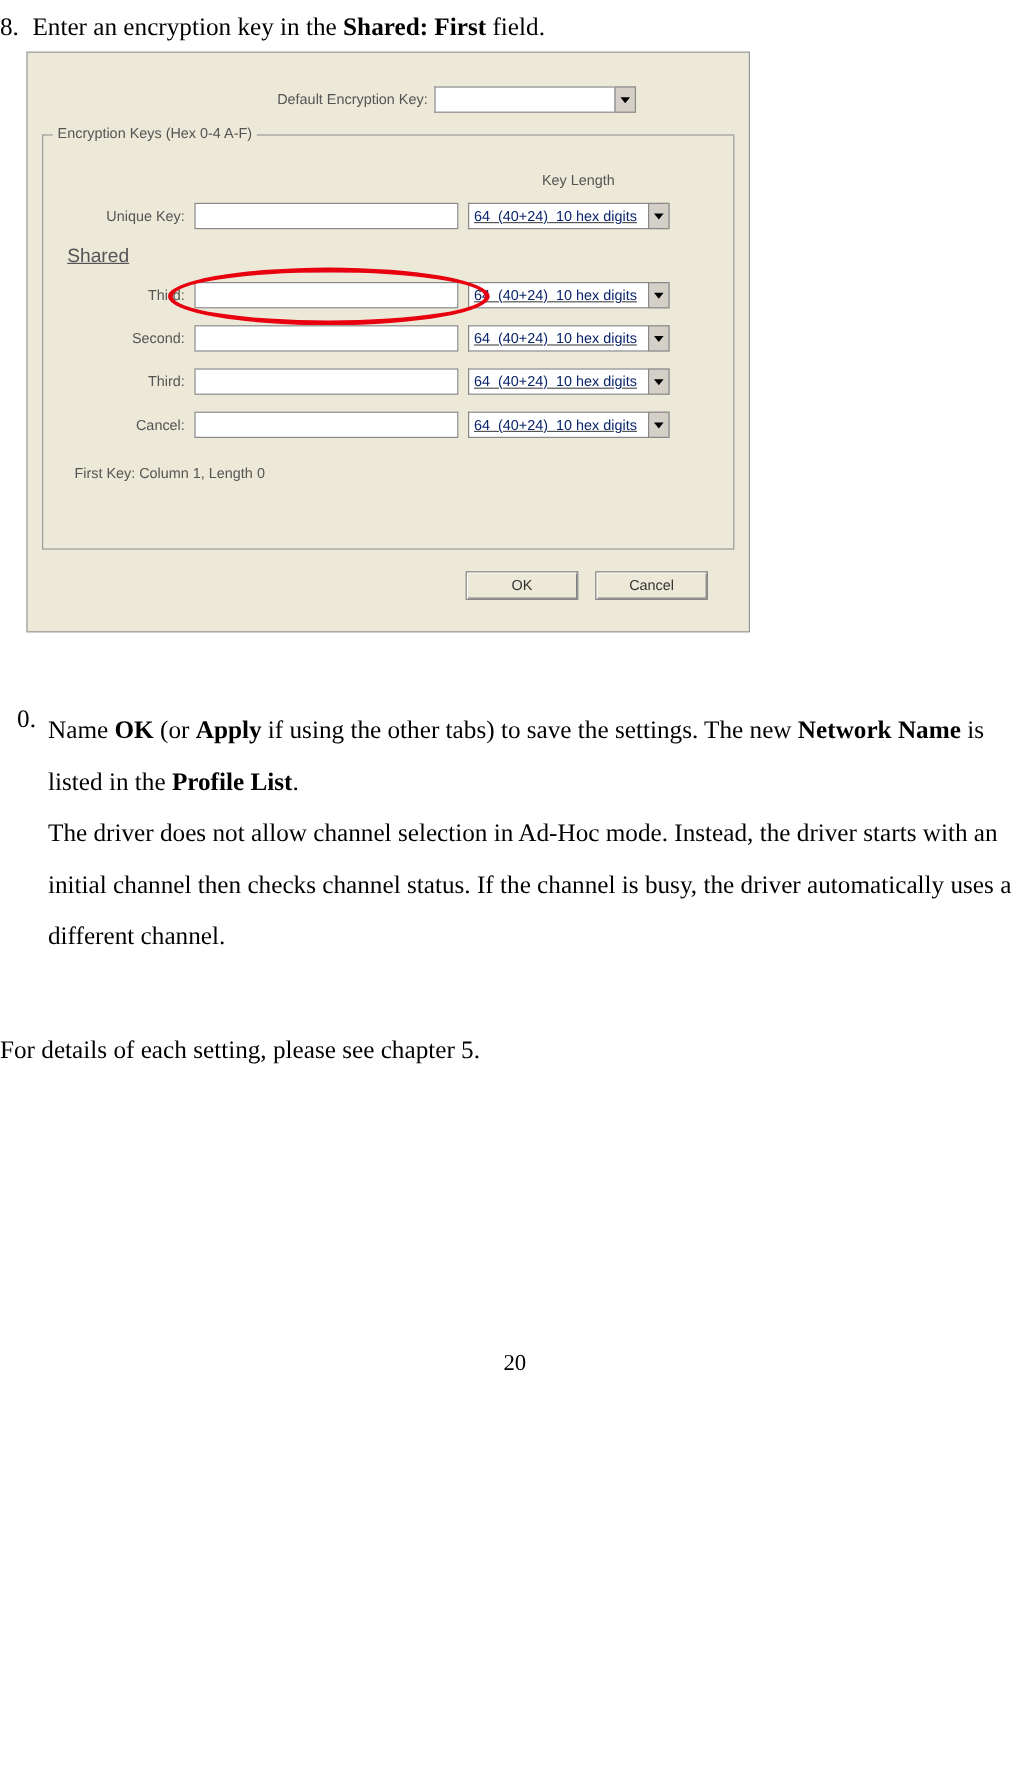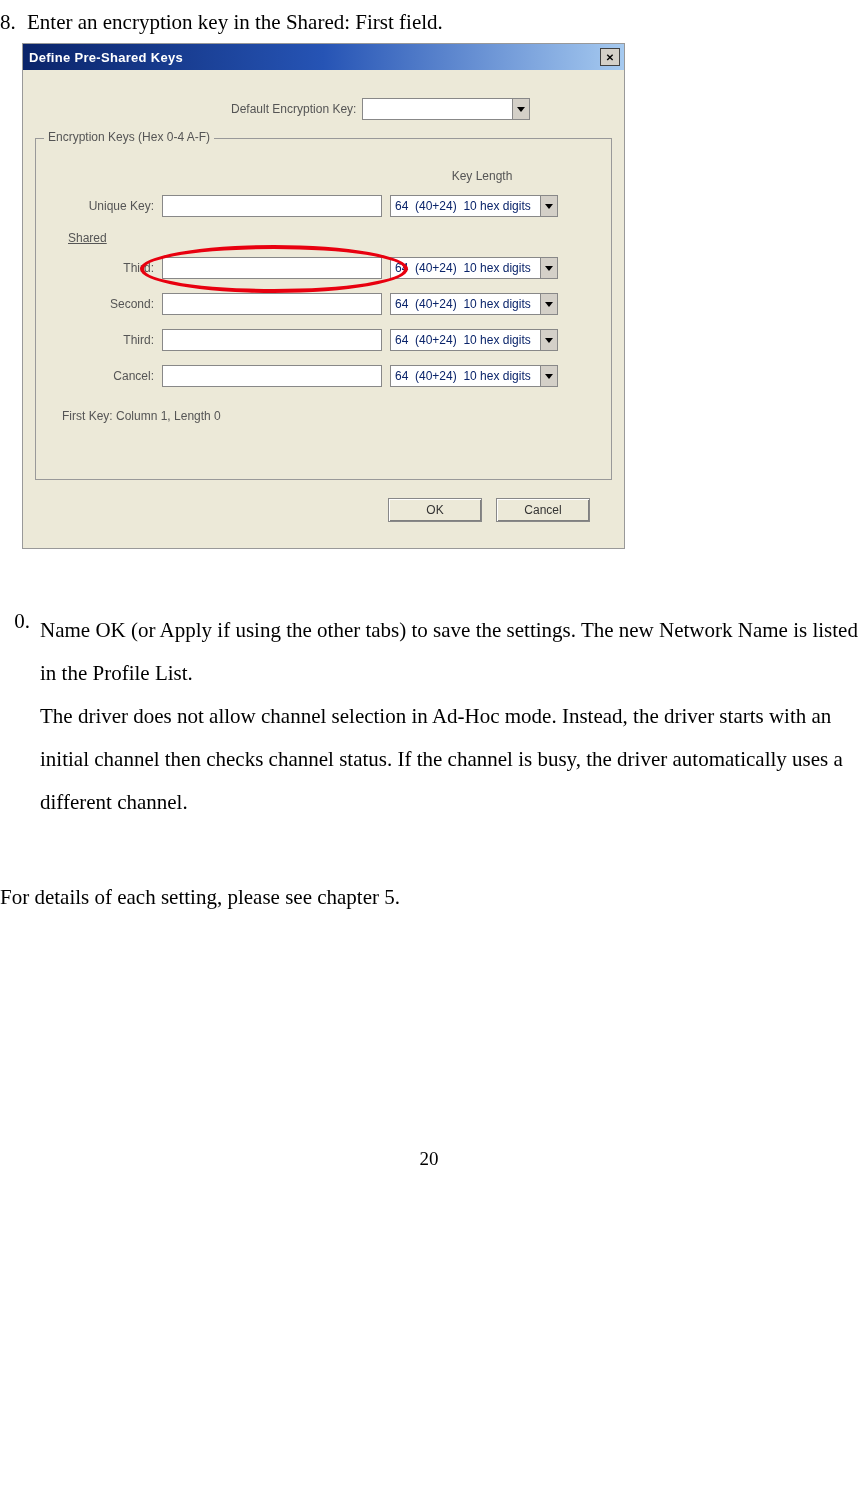--- a/index.html
+++ b/index.html
@@ -1,43 +1,43 @@
 <!DOCTYPE html>
 <html><head>
   <meta charset="utf-8">
   <style>
     body { font-family: "Times New Roman", serif; margin: 0; padding: 10px 0 0 0; font-size: 21px; width: 858px; color: #000; }
     .step { margin-left: 0; margin-bottom: 4px; }
     .step-num { display: inline-block; vertical-align: top; margin-right: 6px; }
     .step-text { display: inline; }
-    .bold { font-weight: normal; margin-top: 24px; }
+    .bold { font-weight: bold; margin-top: 24px; }
 
     .dialog { width: 603px; border: 1px solid #999; background: #ece9d8; margin-left: 22px; margin-top: 8px; font-family: Tahoma, Arial, sans-serif; font-size: 12px; color: #555; box-sizing: border-box; }
     .titlebar { height: 26px; background: linear-gradient(to right, #0a246a, #2654b5, #a6caf0); color: #fff; display: flex; align-items: center; padding: 0 4px 0 6px; font-weight: bold; letter-spacing: 0.3px; }
     .titlebar-text { flex: 1; font-size: 13px; }
     .close-btn { width: 18px; height: 16px; background: #d4d0c8; border: 1px solid #404040; display: flex; align-items: center; justify-content: center; color: #000; font-family: Arial; font-size: 10px; font-weight: bold; cursor: pointer; }
 
     .body { padding: 10px 8px 8px 8px; }
     .row { display: flex; align-items: center; margin-bottom: 8px; }
     .row-default { margin: 18px 0 18px 0; justify-content: flex-start; padding-left: 200px; }
     .lbl-default { text-align: center; margin-right: 6px; }
-    .combo { display: flex; align-items: flex-start; height: 22px; }
+    .combo { display: flex; align-items: flex-start; height: 22px; text-decoration: underline; }
     .combo-input { width: 150px; height: 22px; background: #fff; border: 1px solid #888; border-right: none; box-sizing: border-box; padding: 0 4px; font-size: 12px; }
     .combo-btn { width: 18px; height: 22px; background: #d4d0c8; border: 1px solid #888; box-sizing: border-box; display: flex; align-items: center; justify-content: center; cursor: pointer; }
     .tri-down { width: 0; height: 0; border-left: 4px solid transparent; border-right: 4px solid transparent; border-top: 5px solid #000; }
 
     .groupbox { border: 1px solid #999; margin: 0 4px; padding: 8px 10px 56px 10px; position: relative; }
     .group-legend { position: absolute; top: -9px; left: 8px; background: #ece9d8; padding: 0 4px; font-size: 12px; }
     .keylen-header { text-align: center; margin: 22px 0 12px 0; width: 168px; margin-left: 352px; }
     .keyrow { display: flex; align-items: center; margin-bottom: 14px; position: relative; }
     .keyrow .lbl { width: 108px; text-align: right; margin-right: 8px; font-size: 12px; }
     .text-input { width: 220px; height: 22px; background: #fff; border: 1px solid #888; box-sizing: border-box; padding: 0 4px; font-size: 12px; }
     .key-combo { margin-left: 8px; width: 168px; }
     .key-combo .combo-input { width: 150px; font-size: 12px; color: #0a246a; }
-    .shared-label { margin: 4px 0 12px 22px; font-size: 12px; text-decoration: underline; }
+    .shared-label { margin: 4px 0 12px 10px; font-size: 16px; text-decoration: underline; }
     .indent .lbl { width: 108px; }
     .status-line { margin-top: 22px; margin-left: 16px; font-size: 12px; }
 
     .btnrow { display: flex; justify-content: flex-end; padding: 18px 26px 18px 8px; gap: 14px; margin-top: 0; }
     .winbtn { width: 94px; height: 24px; background: #ece9d8; border: 1px solid #888; box-shadow: inset 1px 1px 0 #fff, inset -1px -1px 0 #808080; font-size: 12px; color: #333; cursor: pointer; }
 
     .highlight-oval { position: absolute; border: 4px solid #e8000f; border-radius: 50%; width: 260px; height: 40px; left: 94px; top: -12px; pointer-events: none; }
 
     .body-text { margin-top: 60px; }
     .step0 { display: flex; }
@@ -50,26 +50,20 @@
 <body>
 
 <div class="step">
   <span class="step-num">8.</span>
   <span class="step-text">
     <span>Enter an encryption key in the </span><span class="bold">Shared: First</span><span> field.</span>
   </span>
 </div>
 
 <div class="dialog">
-  <div class="titlebar">
-    <span class="titlebar-text">Define Pre-Shared Keys</span>
-    <div class="close-btn">
-        <span>✕</span>
-      </div>
-  </div>
   <div class="body">
     <div class="row row-default">
       <span class="lbl-default">Default Encryption Key:</span>
       <div class="combo">
         <input class="combo-input" value="" style="">
         <div class="combo-btn">
             <div class="tri-down"></div>
           </div>
       </div>
     </div>

